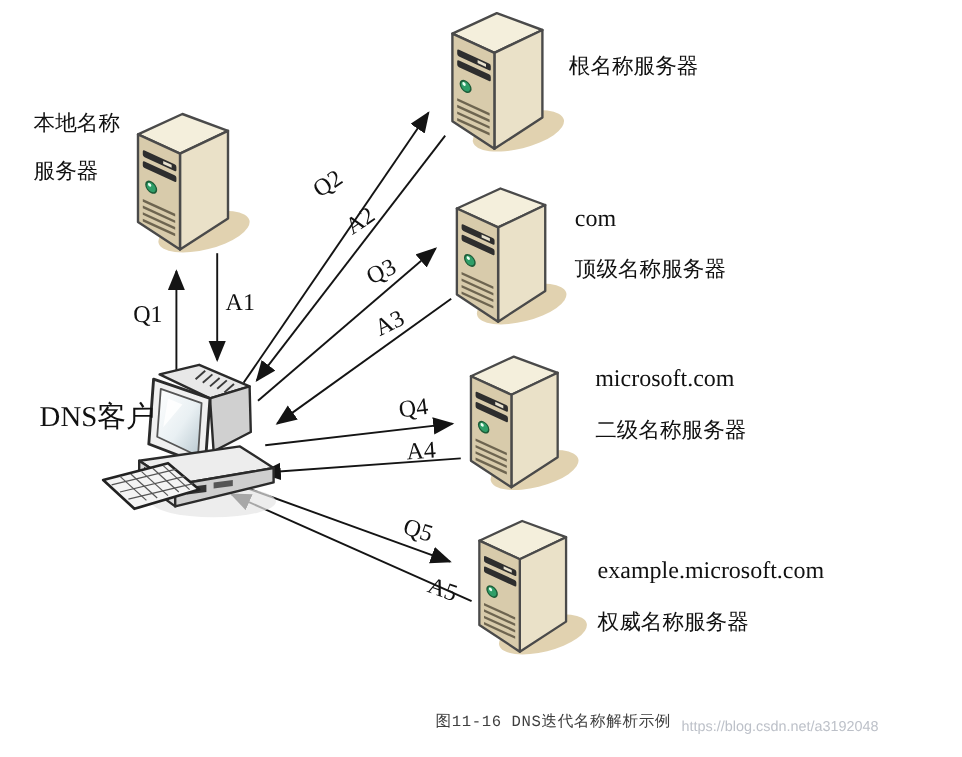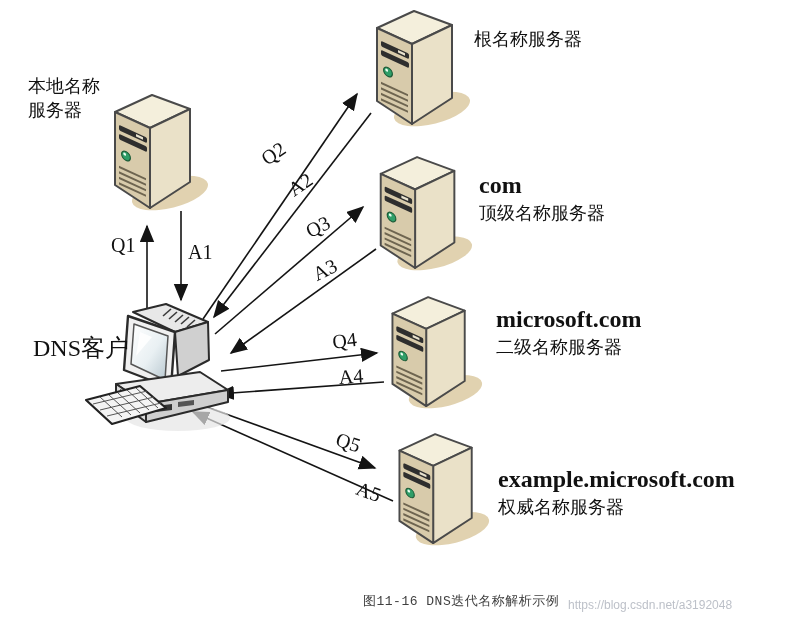--- a/index.html
+++ b/index.html
@@ -13,25 +13,25 @@
   }
   .abs { position: absolute; }
   .lbl {
     position: absolute;
     color: #111111;
     font-size: 18px;
     line-height: 1.35;
     white-space: nowrap;
   }
   .lbl .domain {
-    font-weight: 700;
-    font-size: 24px;
+    font-weight: 400;
+    font-size: 20px;
     display: block;
   }
-  .lbl .cname { display: block; }
+  .lbl .cname { display: block; margin-top: 16px; }
   .msg {
     position: absolute;
     color: #111111;
     font-size: 20px;
     font-weight: 500;
     white-space: nowrap;
     transform-origin: left top;
   }
   .caption {
     position: absolute;
@@ -179,21 +179,21 @@
     <span class="cname">二级名称服务器</span>
   </div>
 
   <div class="lbl" style="left:498px;top:463px">
     <span class="domain">example.microsoft.com</span>
     <span class="cname">权威名称服务器</span>
   </div>
 
   <div class="lbl" style="left:33px;top:332px;font-size:24px">DNS客户</div>
 
-  <div class="msg" style="left:111px;top:234px">Q1</div>
+  <div class="msg" style="left:111px;top:251px">Q1</div>
   <div class="msg" style="left:188px;top:241px">A1</div>
   <div class="msg" style="left:257px;top:151px;transform:rotate(-34deg)">Q2</div>
   <div class="msg" style="left:284px;top:182px;transform:rotate(-34deg)">A2</div>
   <div class="msg" style="left:302px;top:222px;transform:rotate(-26deg)">Q3</div>
   <div class="msg" style="left:309px;top:265px;transform:rotate(-26deg)">A3</div>
   <div class="msg" style="left:331px;top:331px;transform:rotate(-7deg)">Q4</div>
   <div class="msg" style="left:338px;top:366px;transform:rotate(-4deg)">A4</div>
   <div class="msg" style="left:340px;top:428px;transform:rotate(18deg)">Q5</div>
   <div class="msg" style="left:361px;top:477px;transform:rotate(20deg)">A5</div>
 

